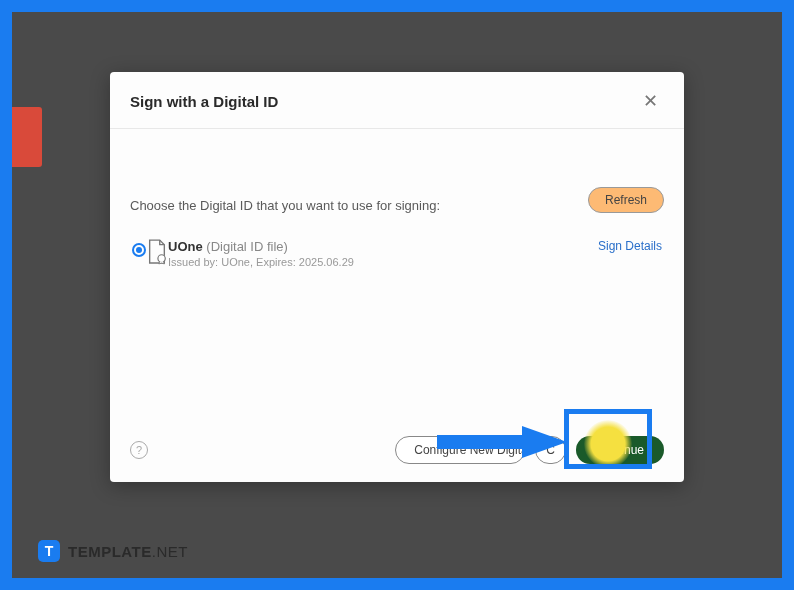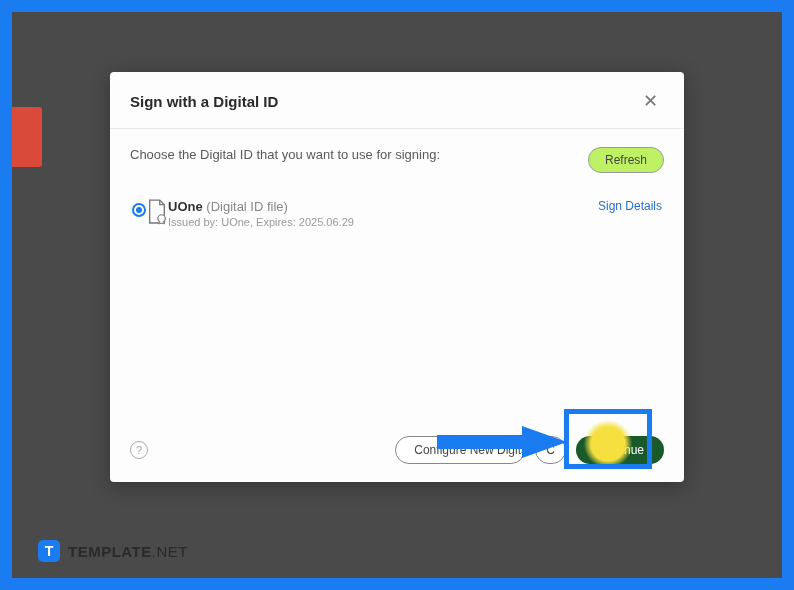--- a/index.html
+++ b/index.html
@@ -60,35 +60,36 @@
     border: none;
     padding: 2px 6px;
   }
   .dialog-body {
     padding: 18px 20px;
     flex: 1;
   }
   .prompt-row {
     display: flex;
     justify-content: space-between;
-    align-items: flex-start;
+    align-items: flex-end;
     margin-bottom: 22px;
   }
   .prompt-text {
     font-size: 13px;
     color: #5a5a5a;
   }
   .refresh-btn {
     border: 1px solid #999;
     border-radius: 16px;
     padding: 5px 16px;
     font-size: 12px;
-    background: #bef264;
+    background: #fdba74;
     color: #444;
     cursor: pointer;
+    margin-top: 40px;
   }
   .id-row {
     display: flex;
     align-items: flex-start;
     padding: 4px 2px;
   }
   .radio-dot {
     width: 14px;
     height: 14px;
     border: 2px solid #1a7cf0;

